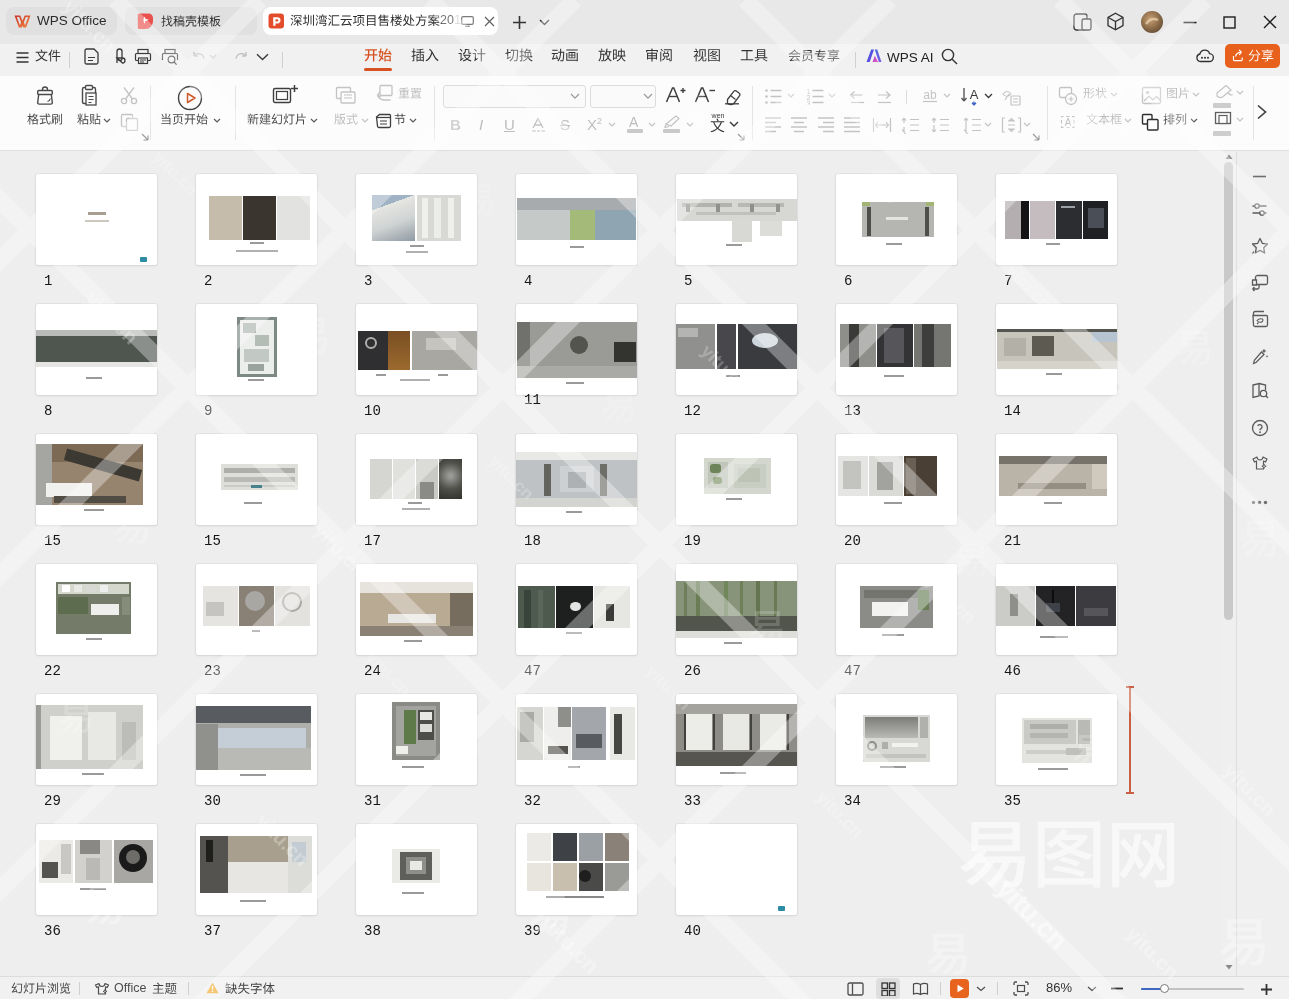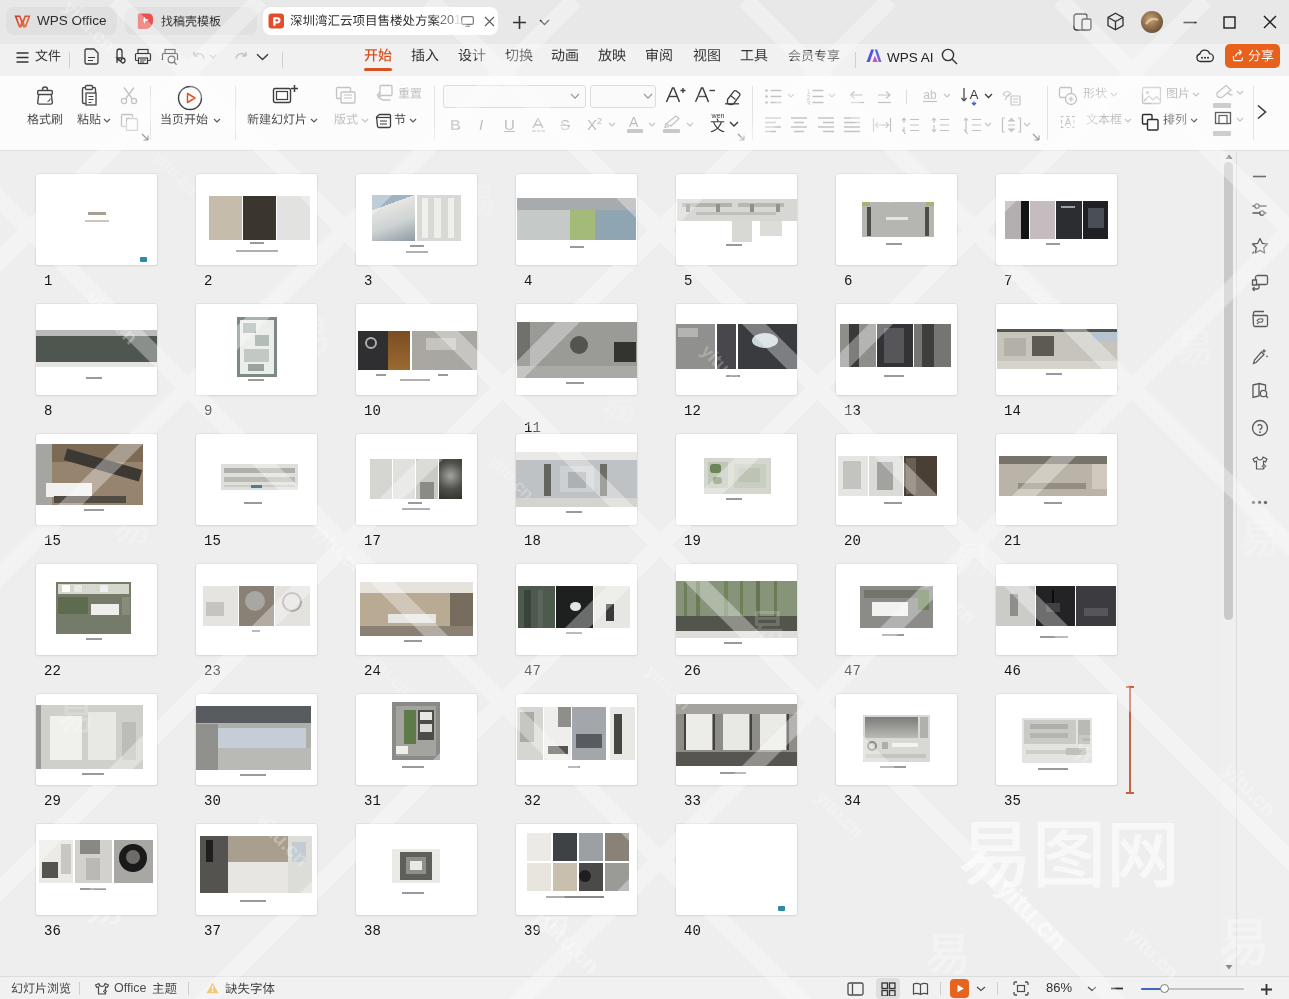--- a/index.html
+++ b/index.html
@@ -700,21 +700,21 @@
     </div>
     <div class="num" style="left:364px;top:251px">10</div>
     <div class="card" style="left:516px;top:152px">
       <div class="cb" style="left:1px;top:18px;width:120px;height:56px;background:#9a9a96"></div>
       <div class="cb" style="left:1px;top:18px;width:13px;height:56px;background:#70706c"></div>
       <div class="cb" style="left:98px;top:38px;width:22px;height:20px;background:#33332f"></div>
       <div class="cb" style="left:1px;top:62px;width:120px;height:12px;background:#a9a9a5"></div>
       <div class="cb" style="left:54px;top:32px;width:18px;height:18px;background:#54544e;border-radius:50%"></div>
       <div class="cb" style="left:50px;top:78px;width:18px;height:2px;background:#9a9a9a"></div>
     </div>
-    <div class="num" style="left:524px;top:268px">11</div>
+    <div class="num" style="left:524px;top:240px">11</div>
     <div class="card" style="left:676px;top:152px">
       <div class="cb" style="left:0px;top:20px;width:39px;height:45px;background:#90908e"></div>
       <div class="cb" style="left:2px;top:24px;width:20px;height:9px;background:#b4b4b2"></div>
       <div class="cb" style="left:41px;top:20px;width:19px;height:45px;background:#48484c"></div>
       <div class="cb" style="left:62px;top:20px;width:59px;height:45px;background:#393b3f"></div>
       <div class="cb" style="left:76px;top:29px;width:26px;height:15px;background:#ccd5db;border-radius:50%"></div>
       <div class="cb" style="left:50px;top:71px;width:14px;height:2px;background:#9a9a9a"></div>
     </div>
     <div class="num" style="left:684px;top:251px">12</div>
     <div class="card" style="left:836px;top:152px">

